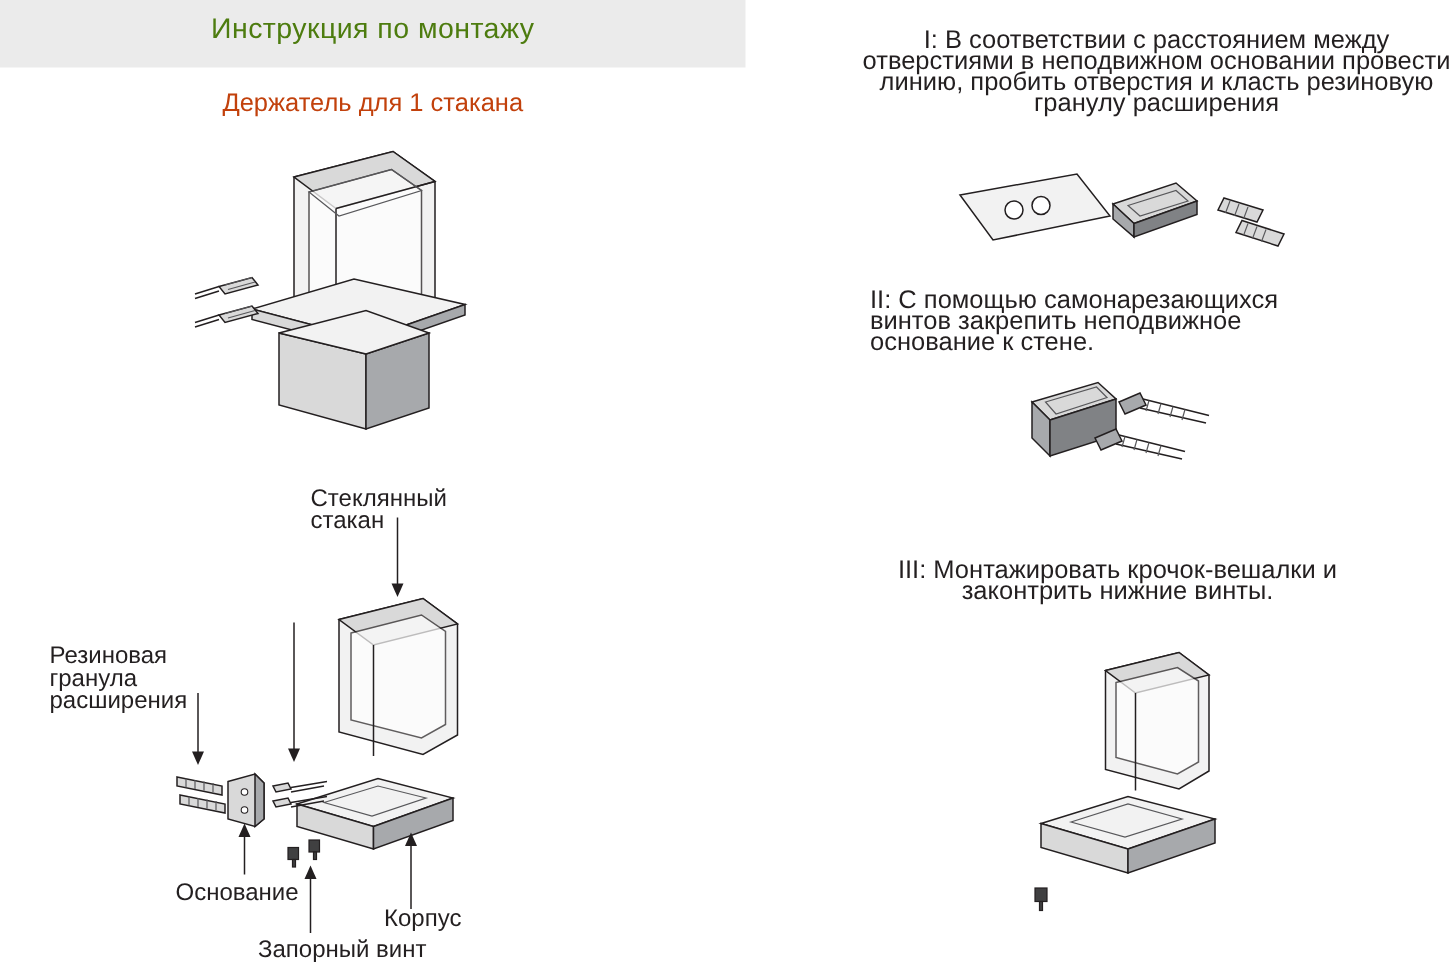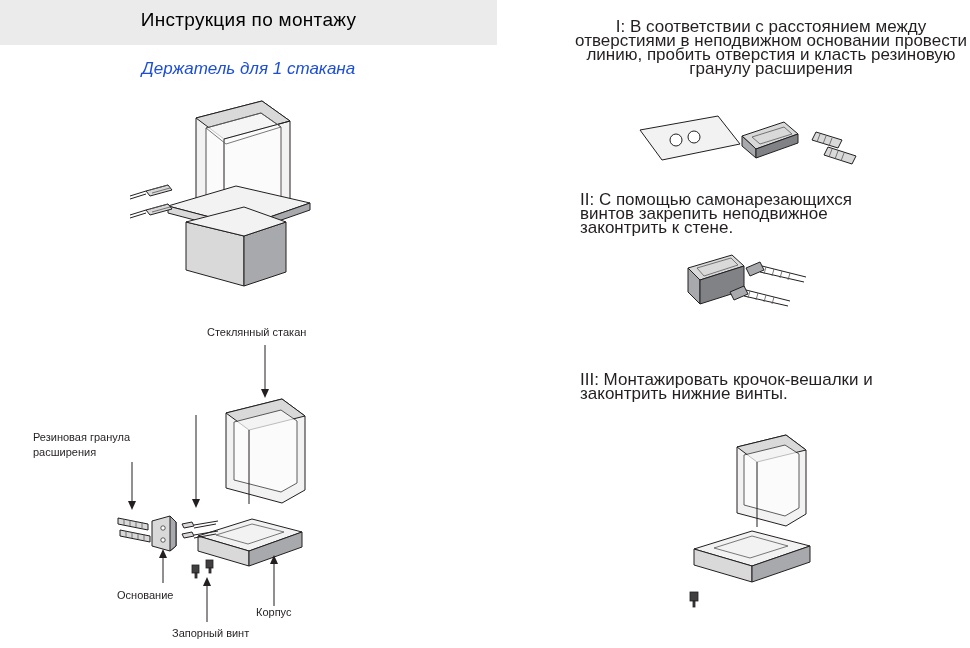--- a/index.html
+++ b/index.html
@@ -31,49 +31,48 @@
     background: #ebebeb;
   }
   .header-title {
     position: absolute;
     left: 0;
     top: 9px;
     width: 497px;
     text-align: center;
     font-size: 19px;
     letter-spacing: .3px;
-    color: #000000;
+    color: #4d7c0f;
   }
 
   .subtitle {
     position: absolute;
     left: 0;
     top: 59px;
     width: 497px;
     text-align: center;
     font-size: 17px;
-    color: #1d4ed8;
-    font-style: italic;
+    color: #c2410c;
   }
 
   
   .step-text {
     position: absolute;
     font-size: 17px;
     line-height: 14px;
     color: #231f20;
   }
   #step1 { left: 575px; top: 20px; width: 392px; text-align: center; }
   #step2 { left: 580px; top: 193px; width: 330px; text-align: left; }
-  #step3 { left: 580px; top: 373px; width: 330px; text-align: left; }
+  #step3 { left: 580px; top: 373px; width: 330px; text-align: center; }
 
   
   .label {
     position: absolute;
-    font-size: 11px;
+    font-size: 16px;
     line-height: 15px;
     color: #231f20;
   }
   #lbl-glass   { left: 207px; top: 325px; width: 130px; }
   #lbl-screw   { left: 118px; top: 389px; width: 110px; }
   #lbl-granule { left: 33px;  top: 430px; width: 130px; }
   #lbl-base    { left: 117px; top: 588px; width: 110px; }
   #lbl-lock    { left: 144px; top: 626px; width: 130px; margin-left: 28px; }
   #lbl-body    { left: 256px; top: 605px; width: 80px; }
 
@@ -263,21 +262,21 @@
       </g>
 
     </svg>
   </div>
 
   <div class="header-band"></div>
   <div class="header-title">Инструкция по монтажу</div>
   <div class="subtitle">Держатель для 1 стакана</div>
 
   <div class="step-text" id="step1">I: В соответствии с расстоянием между отверстиями в неподвижном основании провести линию, пробить отверстия и класть резиновую гранулу расширения</div>
-  <div class="step-text" id="step2">II: С помощью самонарезающихся винтов закрепить неподвижное законтрить к стене.</div>
+  <div class="step-text" id="step2">II: С помощью самонарезающихся винтов закрепить неподвижное основание к стене.</div>
   <div class="step-text" id="step3">III: Монтажировать крочок-вешалки и законтрить нижние винты.</div>
 
   <div class="label" id="lbl-glass">Стеклянный стакан</div>
   <div class="label" id="lbl-granule">Резиновая гранула расширения</div>
   <div class="label" id="lbl-base">Основание</div>
   <div class="label" id="lbl-lock">Запорный винт</div>
   <div class="label" id="lbl-body">Корпус</div>
 
 </div>
 

